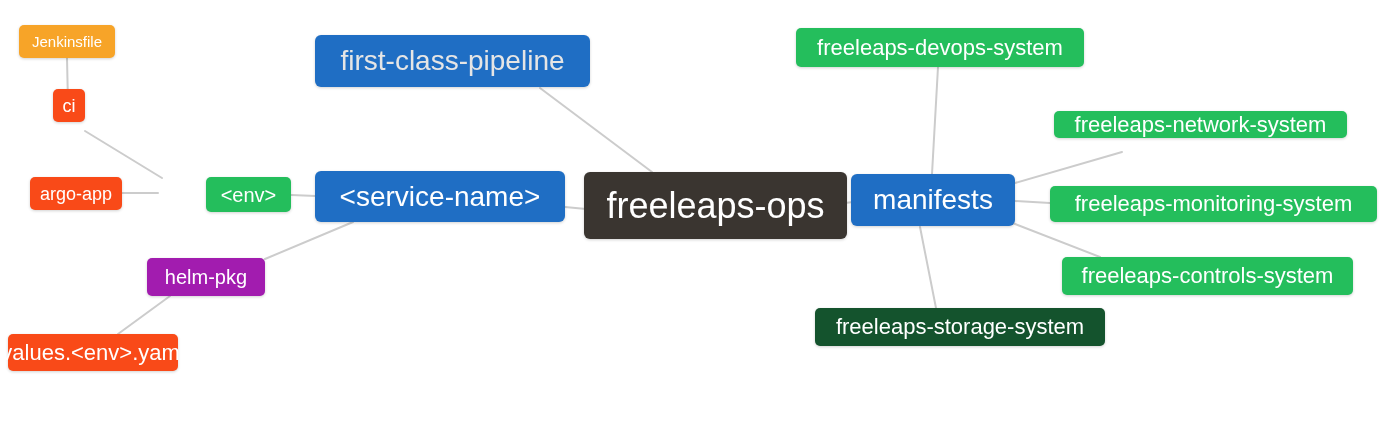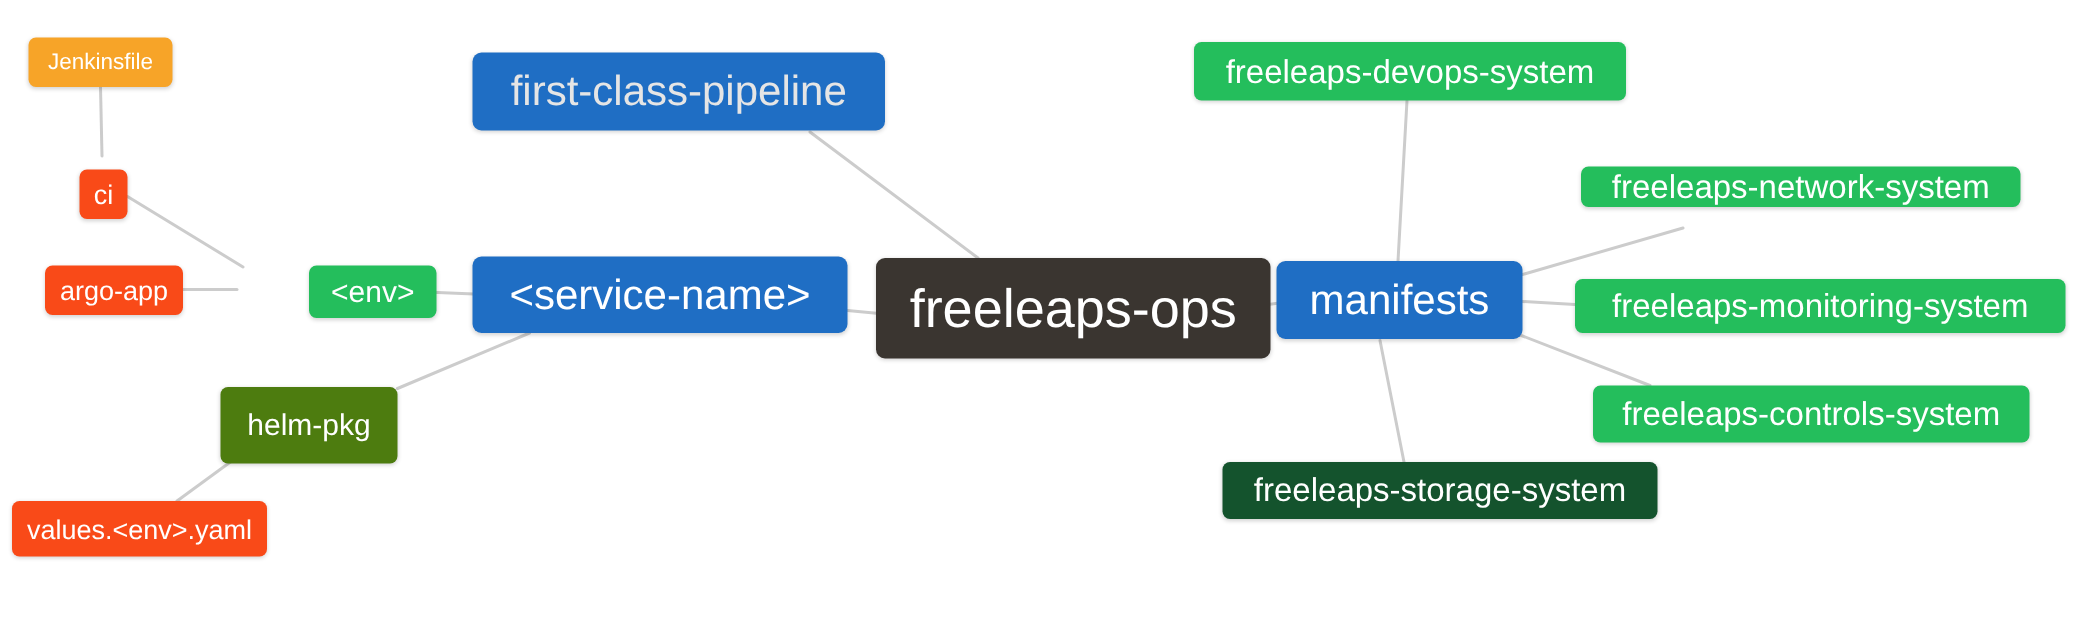--- a/index.html
+++ b/index.html
@@ -67,30 +67,30 @@
       </div>
       <div class="node" style="left: 315px; top: 171px; width: 250px; height: 51px; background: rgb(31, 110, 196); color: rgb(255, 255, 255); font-size: 28px; border-radius: 6px;">
         <span>&lt;service-name&gt;</span>
       </div>
       <div class="node" style="left: 851px; top: 174px; width: 164px; height: 52px; background: rgb(31, 110, 196); color: rgb(255, 255, 255); font-size: 28px; border-radius: 6px;">
         <span>manifests</span>
       </div>
       <div class="node" style="left: 158px; top: 177px; width: 85px; height: 35px; background: rgb(36, 190, 92); color: rgb(255, 255, 255); font-size: 20px; border-radius: 5px; margin-left: 48px;">
         <span>&lt;env&gt;</span>
       </div>
-      <div class="node" style="left: 147px; top: 258px; width: 118px; height: 51px; background: #4d7c0f; color: rgb(255, 255, 255); font-size: 20px; border-radius: 5px;">
+      <div class="node" style="left: 147px; top: 258px; width: 118px; height: 38px; background: #a21caf; color: rgb(255, 255, 255); font-size: 20px; border-radius: 5px;">
         <span>helm-pkg</span>
       </div>
-      <div class="node" style="left: 53px; top: 113px; width: 32px; height: 33px; background: rgb(249, 74, 24); color: rgb(255, 255, 255); font-size: 18px; border-radius: 5px;">
+      <div class="node" style="left: 53px; top: 89px; width: 32px; height: 33px; background: rgb(249, 74, 24); color: rgb(255, 255, 255); font-size: 18px; border-radius: 5px;">
         <span>ci</span>
       </div>
       <div class="node" style="left: 30px; top: 177px; width: 92px; height: 33px; background: rgb(249, 74, 24); color: rgb(255, 255, 255); font-size: 18px; border-radius: 5px;">
         <span>argo-app</span>
       </div>
-      <div class="node" style="left: 8px; top: 334px; width: 170px; height: 37px; background: rgb(249, 74, 24); color: rgb(255, 255, 255); font-size: 18px; border-radius: 5px;">
+      <div class="node" style="left: 8px; top: 334px; width: 170px; height: 37px; background: rgb(249, 74, 24); color: rgb(255, 255, 255); font-size: 22px; border-radius: 5px;">
         <span>values.&lt;env&gt;.yaml</span>
       </div>
       <div class="node" style="left: 19px; top: 25px; width: 96px; height: 33px; background: rgb(247, 164, 40); color: rgb(255, 255, 255); font-size: 15px; border-radius: 5px;">
         <span>Jenkinsfile</span>
       </div>
       <div class="node" style="left: 796px; top: 28px; width: 288px; height: 39px; background: rgb(36, 190, 92); color: rgb(255, 255, 255); font-size: 22px; border-radius: 5px;">
         <span>freeleaps-devops-system</span>
       </div>
       <div class="node" style="left: 1054px; top: 111px; width: 293px; height: 27px; background: rgb(36, 190, 92); color: rgb(255, 255, 255); font-size: 22px; border-radius: 5px;">
         <span>freeleaps-network-system</span>

